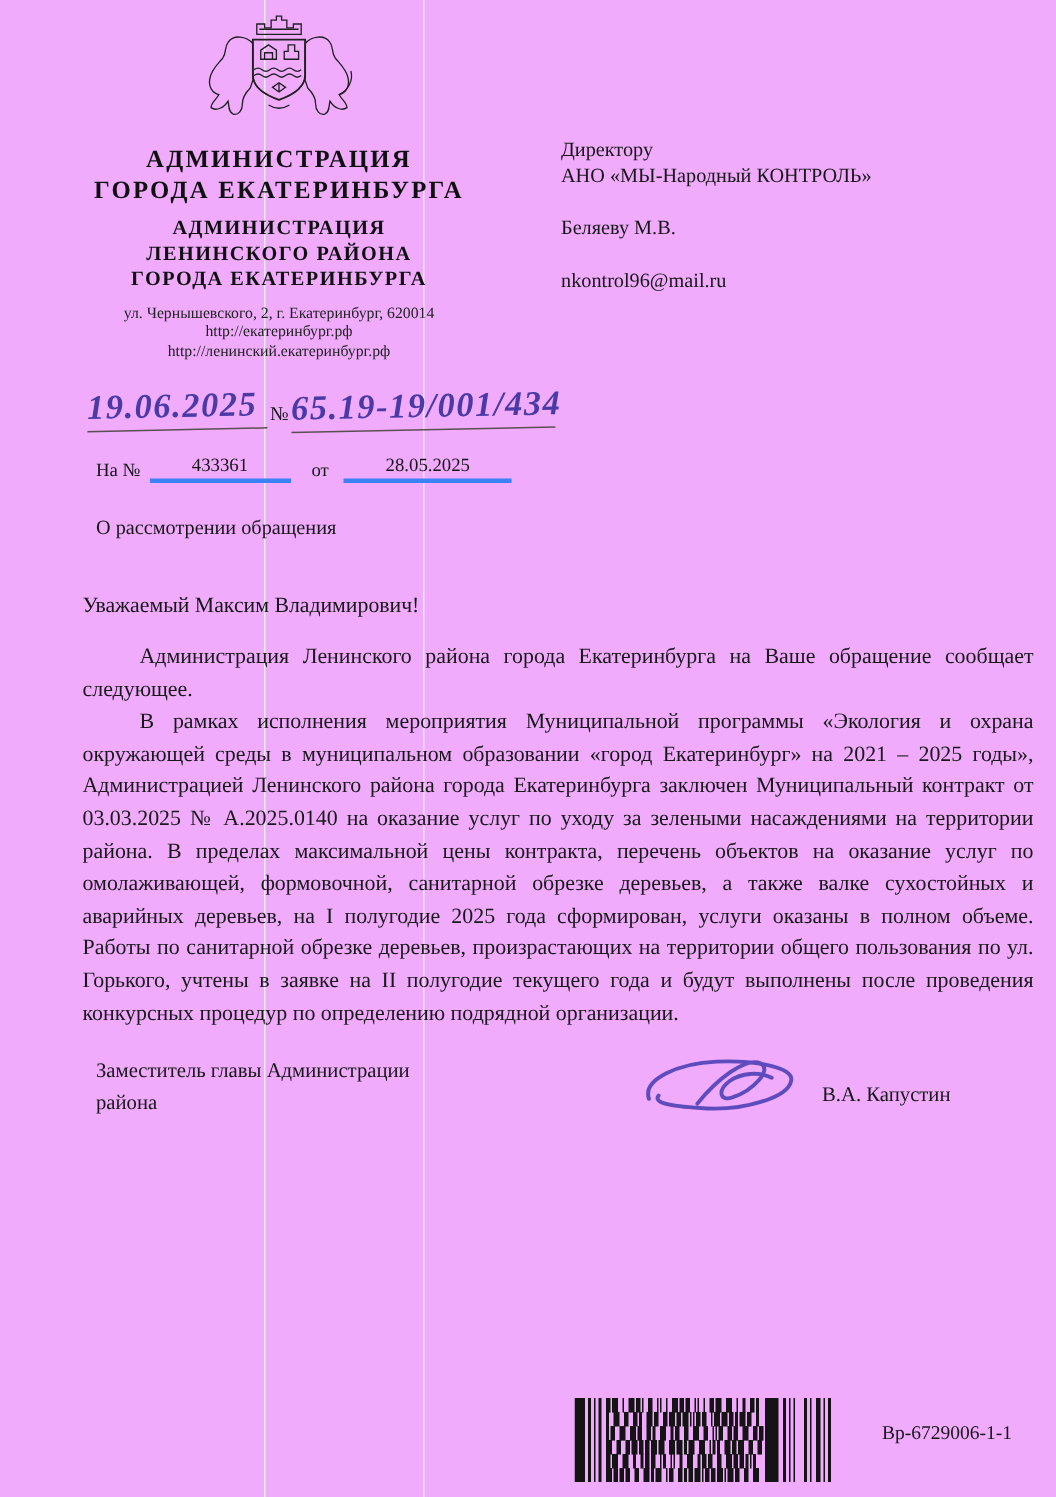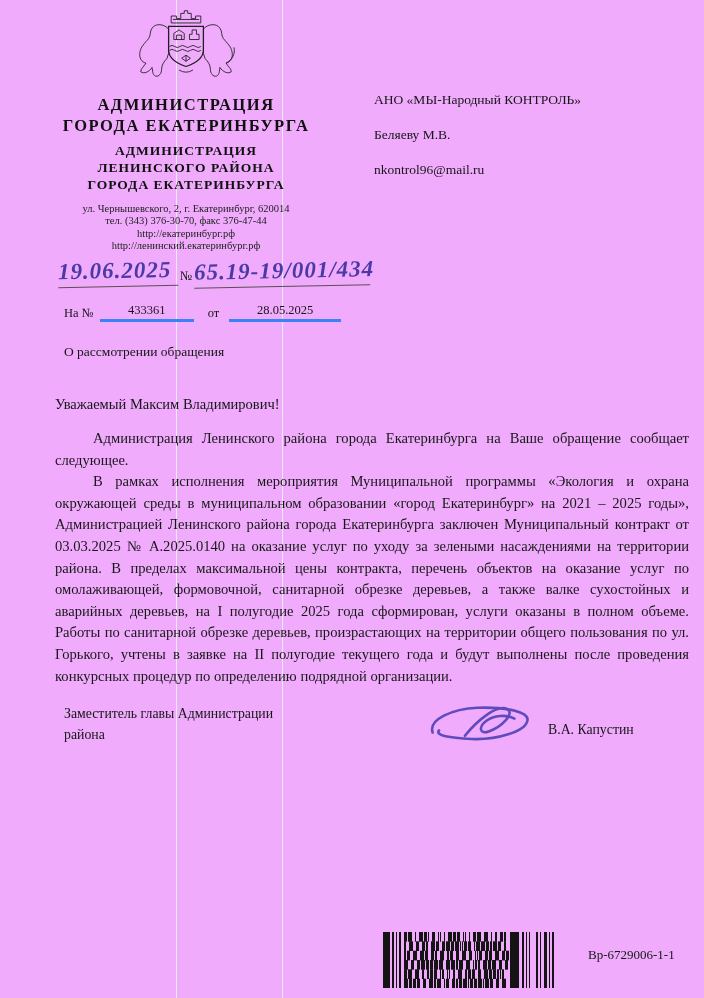--- a/index.html
+++ b/index.html
@@ -89,40 +89,40 @@
       <div>АДМИНИСТРАЦИЯ</div>
       <div>ГОРОДА  ЕКАТЕРИНБУРГА</div>
     </div>
     <div class="org2">
       <div>АДМИНИСТРАЦИЯ</div>
       <div>ЛЕНИНСКОГО  РАЙОНА</div>
       <div>ГОРОДА  ЕКАТЕРИНБУРГА</div>
     </div>
     <div class="addr">
       <div>ул. Чернышевского, 2, г. Екатеринбург, 620014</div>
-      <div>тел. (343) 376-30-70, факс 376-47-44</div>
       <div>http://екатеринбург.рф</div>
       <div>http://ленинский.екатеринбург.рф</div>
     </div>
   </div>
 
   <div class="hand-row">
     <span class="hand hand-date">19.06.2025</span>
     <span class="num-sign">№</span>
     <span class="hand hand-num">65.19-19/001/434</span>
   </div>
 
   <div class="ref-row">
     <span class="ref-label">На №</span>
     <span class="ref-val v1">433361</span>
     <span class="ref-label ot">от</span>
     <span class="ref-val v2">28.05.2025</span>
   </div>
 
   <div class="recipient">
+    <div>Директору</div>
     <div>АНО «МЫ-Народный КОНТРОЛЬ»</div>
     <div class="r-gap">Беляеву М.В.</div>
     <div class="r-gap">nkontrol96@mail.ru</div>
   </div>
 
   <div class="subject">О рассмотрении обращения</div>
   <div class="salut">Уважаемый Максим Владимирович!</div>
 
   <div class="body-text">
     <p>Администрация Ленинского района города Екатеринбурга на Ваше обращение сообщает следующее.</p>

